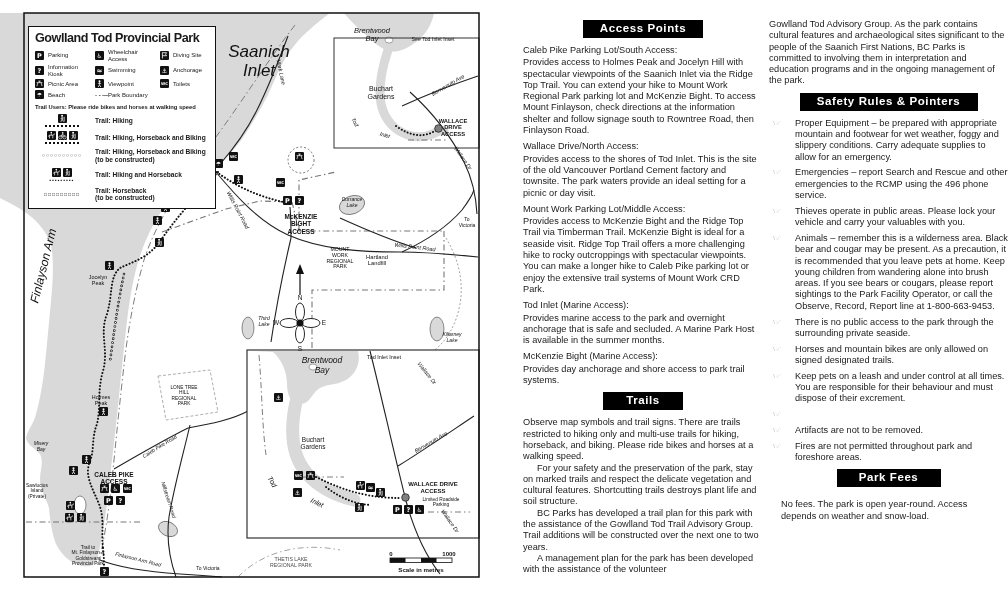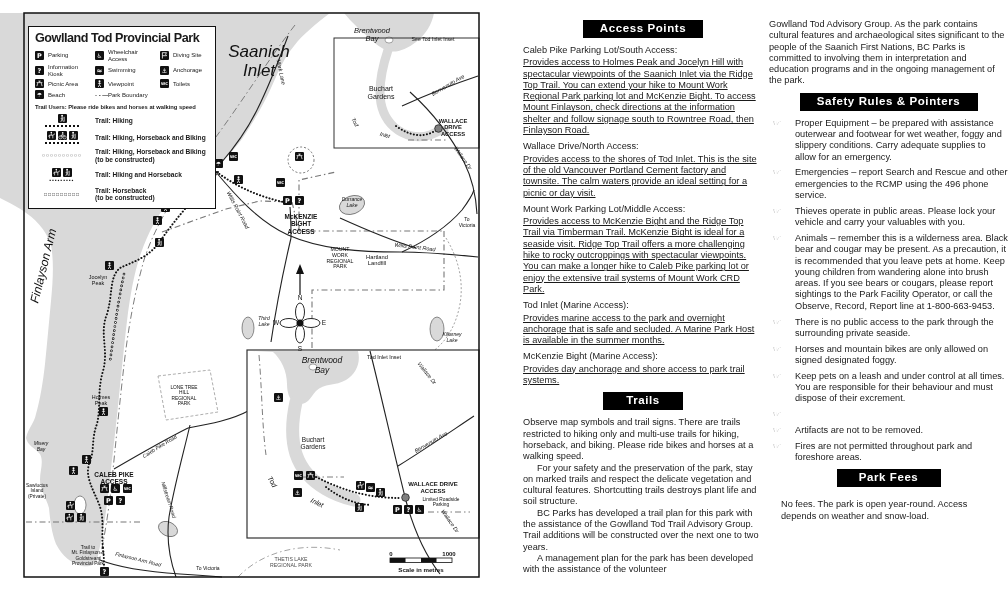--- a/index.html
+++ b/index.html
@@ -37,21 +37,21 @@
   .col-right{left:769px;width:239px;}
   .section-bar{background:#000;color:#fff;font-weight:bold;text-align:center;font-size:11.5px;
                letter-spacing:0.6px;padding:2px 0 4px;margin:6px auto 7px;}
   .bar-access{width:120px;}
   .bar-trails{width:80px;}
   .bar-safety{width:178px;}
   .bar-fees{width:104px;}
   .body-text,.ap-body,.ap-head,.trails-para,.cont,.fees-body,.safety-item{font-size:9.2px;line-height:11.3px;}
   .ap-block{margin-bottom:5px;}
   .ap-head{margin:0 0 1px;}
-  .ap-body{margin:0;text-decoration:underline;}
+  .ap-body{margin:0;}
   .trails-para{margin:0;}
   .trails-para.ind{text-indent:14px;}
   .cont{margin:5px 0 0;}
   .safety-list{list-style:none;margin:0;padding:0;}
   .safety-item{display:flex;margin-bottom:4.5px;}
   .hand{flex:0 0 26px;padding-left:4px;font-size:9px;color:#222;box-sizing:border-box;}
   .fees-body{margin:12px;}
 </style>
 </head>
 <body>
@@ -644,21 +644,21 @@
   <div class="section-bar bar-access">
     <span>Access Points</span>
   </div>
   <div id="access-list">
       <div class="ap-block">
         <div class="ap-head">Caleb Pike Parking Lot/South Access:</div>
         <p class="ap-body">Provides access to Holmes Peak and Jocelyn Hill with spectacular viewpoints of the Saanich Inlet via the Ridge Top Trail. You can extend your hike to Mount Work Regional Park parking lot and McKenzie Bight. To access Mount Finlayson, check directions at the information shelter and follow signage south to Rowntree Road, then Finlayson Road.</p>
       </div>
       <div class="ap-block">
         <div class="ap-head">Wallace Drive/North Access:</div>
-        <p class="ap-body">Provides access to the shores of Tod Inlet. This is the site of the old Vancouver Portland Cement factory and townsite. The calm waters provide an ideal setting for a picnic or day visit.</p>
+        <p class="ap-body">Provides access to the shores of Tod Inlet. This is the site of the old Vancouver Portland Cement factory and townsite. The park waters provide an ideal setting for a picnic or day visit.</p>
       </div>
       <div class="ap-block">
         <div class="ap-head">Mount Work Parking Lot/Middle Access:</div>
         <p class="ap-body">Provides access to McKenzie Bight and the Ridge Top Trail via Timberman Trail. McKenzie Bight is ideal for a seaside visit. Ridge Top Trail offers a more challenging hike to rocky outcroppings with spectacular viewpoints. You can make a longer hike to Caleb Pike parking lot or enjoy the extensive trail systems of Mount Work CRD Park.</p>
       </div>
       <div class="ap-block">
         <div class="ap-head">Tod Inlet (Marine Access):</div>
         <p class="ap-body">Provides marine access to the park and overnight anchorage that is safe and secluded. A Marine Park Host is available in the summer months.</p>
       </div>
       <div class="ap-block">
@@ -678,41 +678,41 @@
 </div>
 
 <div class="col col-right">
   <p class="cont">Gowlland Tod Advisory Group. As the park contains cultural features and archaeological sites significant to the people of the Saanich First Nations, BC Parks is committed to involving them in interpretation and education programs and in the ongoing management of the park.</p>
   <div class="section-bar bar-safety">
     <span>Safety Rules &amp; Pointers</span>
   </div>
   <ul class="safety-list" id="safety-list">
       <li class="safety-item">
         <span class="hand">☞</span>
-        <span>Proper Equipment – be prepared with assistance outerwear and footwear for wet weather, foggy and slippery conditions. Carry adequate supplies to allow for an emergency.</span>
+        <span>Proper Equipment – be prepared with appropriate mountain and footwear for wet weather, foggy and slippery conditions. Carry adequate supplies to allow for an emergency.</span>
       </li>
       <li class="safety-item">
         <span class="hand">☞</span>
         <span>Emergencies – report Search and Rescue and other emergencies to the RCMP using the 496 phone service.</span>
       </li>
       <li class="safety-item">
         <span class="hand">☞</span>
         <span>Thieves operate in public areas. Please lock your vehicle and carry your valuables with you.</span>
       </li>
       <li class="safety-item">
         <span class="hand">☞</span>
         <span>Animals – remember this is a wilderness area. Black bear and cougar may be present. As a precaution, it is recommended that you leave pets at home. Keep young children from wandering alone into brush areas. If you see bears or cougars, please report sightings to the Park Facility Operator, or call the Observe, Record, Report line at 1-800-663-9453.</span>
       </li>
       <li class="safety-item">
         <span class="hand">☞</span>
         <span>There is no public access to the park through the surrounding private seaside.</span>
       </li>
       <li class="safety-item">
         <span class="hand">☞</span>
-        <span>Horses and mountain bikes are only allowed on signed designated foggy.</span>
+        <span>Horses and mountain bikes are only allowed on signed designated trails.</span>
       </li>
       <li class="safety-item">
         <span class="hand">☞</span>
         <span>Keep pets on a leash and under control at all times. You are responsible for their behaviour and must dispose of their excrement.</span>
       </li>
       <li class="safety-item">
         <span class="hand">☞</span>
       </li>
       <li class="safety-item">
         <span class="hand">☞</span>

